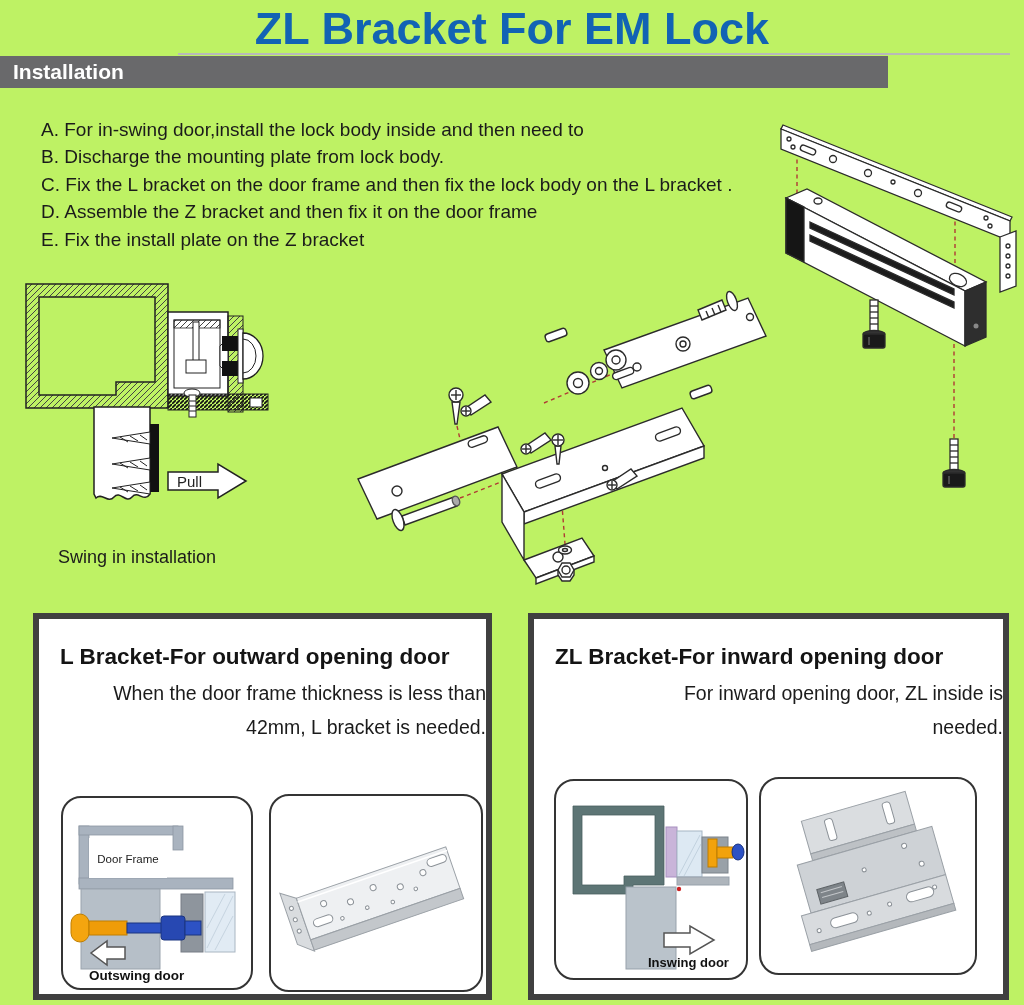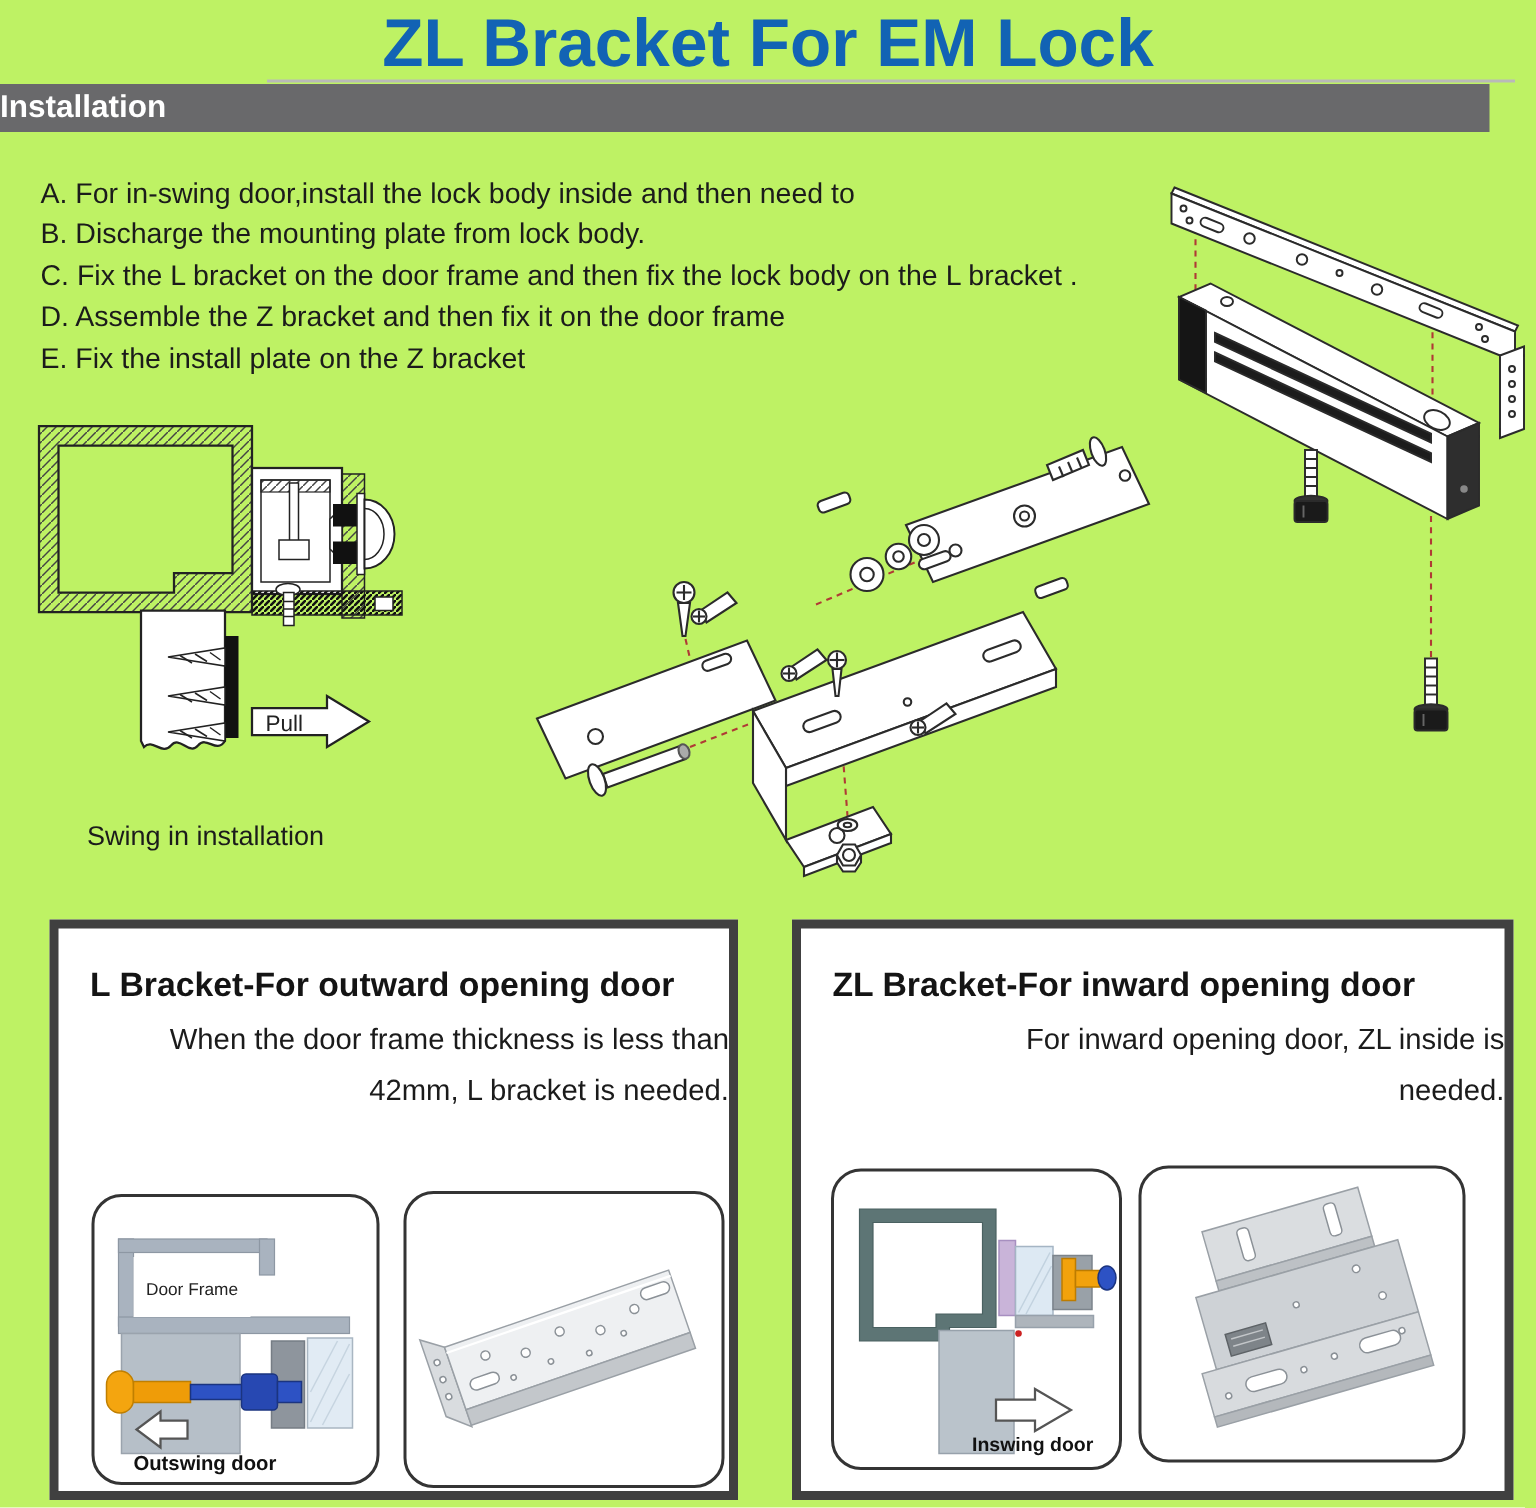--- a/index.html
+++ b/index.html
@@ -1,24 +1,24 @@
 <!DOCTYPE html>
 <html><head>
 <meta charset="utf-8">
 <style>
   html,body{margin:0;padding:0;background:#fff;}
   #page{position:relative;width:1024px;height:1005px;background:#bef264;overflow:hidden;
         font-family:"Liberation Sans","DejaVu Sans",sans-serif;color:#1b1b1b;}
   .title{position:absolute;top:3px;left:0;width:100%;text-align:center;
          font-size:45px;font-weight:bold;color:#1263b4;}
   .secline{position:absolute;top:53px;left:178px;width:832px;height:2px;background:#b9b9b9;}
-  .secbar{position:absolute;top:56px;left:0;width:993px;height:32px;background:#69696b;
+  .secbar{position:absolute;top:56px;left:0;width:888px;height:32px;background:#69696b;
           color:#ffffff;font-size:21px;font-weight:bold;line-height:32px;
-          box-sizing:border-box;}
-  .instructions{position:absolute;left:27px;top:116px;font-size:19px;line-height:27.4px;color:#1b1b1b;}
+          padding-left:13px;box-sizing:border-box;}
+  .instructions{position:absolute;left:41px;top:116px;font-size:19px;line-height:27.4px;color:#1b1b1b;}
   .iline.indent{padding-left:22px;}
   .swing-caption{position:absolute;left:58px;top:547px;font-size:18px;color:#1b1b1b;}
   .diag{position:absolute;}
   .bigbox{position:absolute;top:613px;height:387px;border:6px solid #404040;box-sizing:border-box;background:#fff;}
   .leftbox{left:33px;width:459px;}
   .rightbox{left:518px;width:481px;margin-left:10px;}
   .boxhead{margin:25px 0 0 21px;font-size:22.5px;font-weight:bold;color:#141414;}
   .boxbody{margin:6px 0 0 21px;font-size:19.5px;line-height:34px;color:#1b1b1b;text-align:right;}
   .panel{position:absolute;border:2px solid #343434;border-radius:20px;background:#fff;}
   svg text{font-family:"Liberation Sans","DejaVu Sans",sans-serif;}

